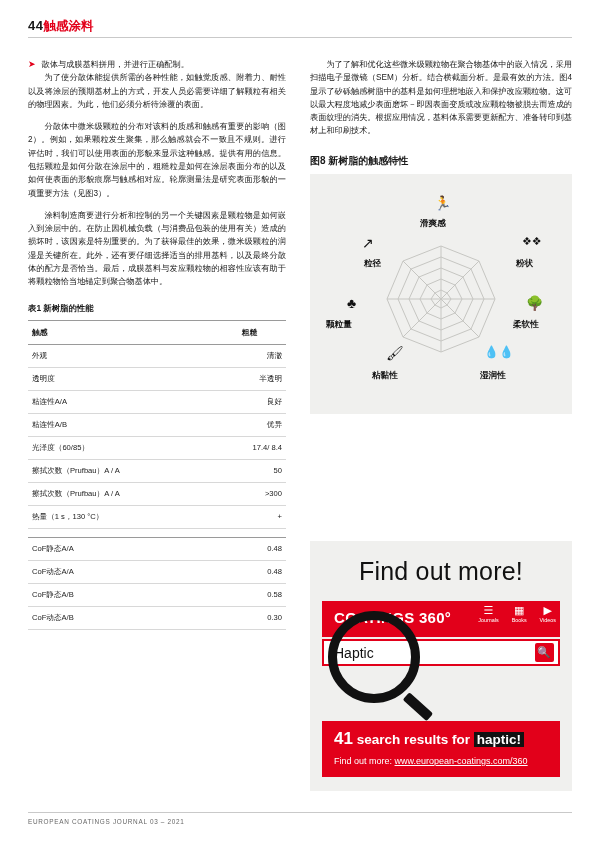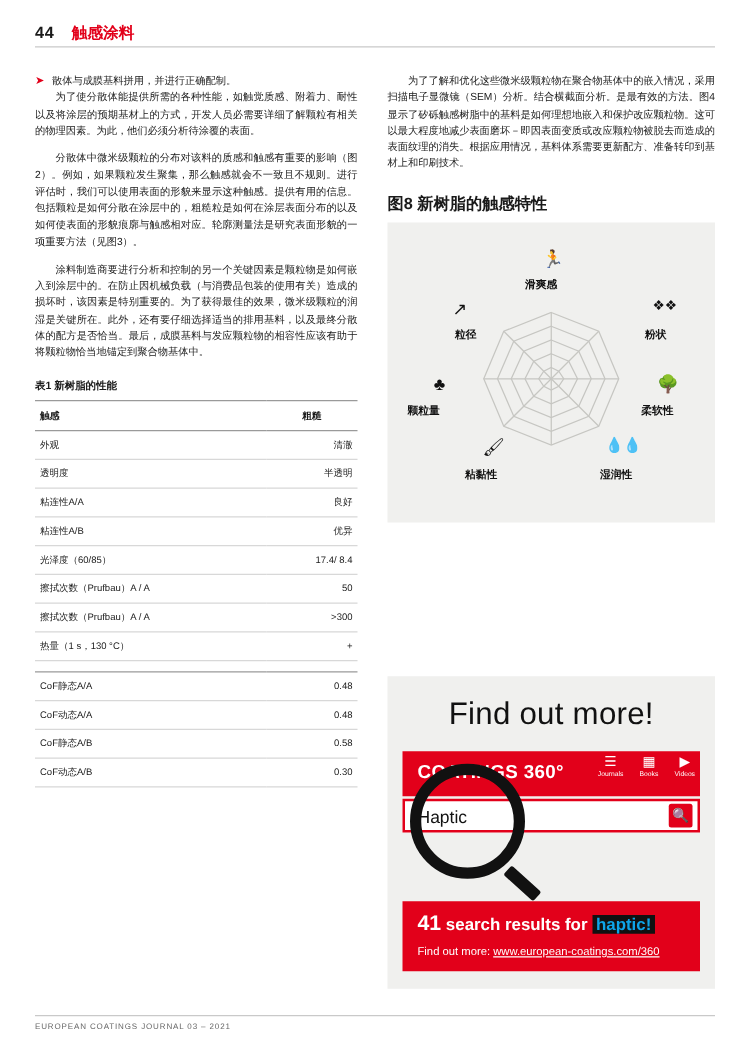--- a/index.html
+++ b/index.html
@@ -20,21 +20,20 @@
     left: 0; top: 0;
     width: 600px; height: 849px;
   }
 
   
   .pg-header {
     position: absolute;
     left: 28px; top: 18px;
     display: flex;
     align-items: baseline;
-    gap: 14px;
   }
   .pg-num {
     font-size: 13px;
     font-weight: bold;
     color: #1a1a1a;
     letter-spacing: .5px;
   }
   .pg-title {
     font-size: 12.5px;
     font-weight: bold;
@@ -120,21 +119,21 @@
     border-bottom: none;
     height: 8px;
     padding: 0;
   }
   table.perf tr.thick td {
     border-top: 1px solid #9a9a9a;
   }
 
   
   .fig-caption {
-    font-size: 13px;
+    font-size: 10px;
     font-weight: bold;
     margin: 16px 0 6px 0;
   }
   .radar-panel {
     width: 262px;
     height: 240px;
     background: #f0f0ee;
     position: relative;
   }
   .radar-panel svg { position: absolute; left: 0; top: 0; }
@@ -255,21 +254,21 @@
     box-sizing: border-box;
     padding: 8px 10px 0 12px;
   }
   .promo-red .line1 {
     font-size: 13.5px;
     font-weight: bold;
   }
   .promo-red .line1 .num { font-size: 17px; }
   .promo-red .line1 .hl {
     background: #111;
-    color: #0ea5e9;
+    color: #ffffff;
     padding: 0 3px;
   }
   .promo-red .line2 {
     font-size: 9px;
     margin-top: 7px;
   }
   .promo-red .line2 .url { text-decoration: underline; }
 
   
   .footer-rule {

